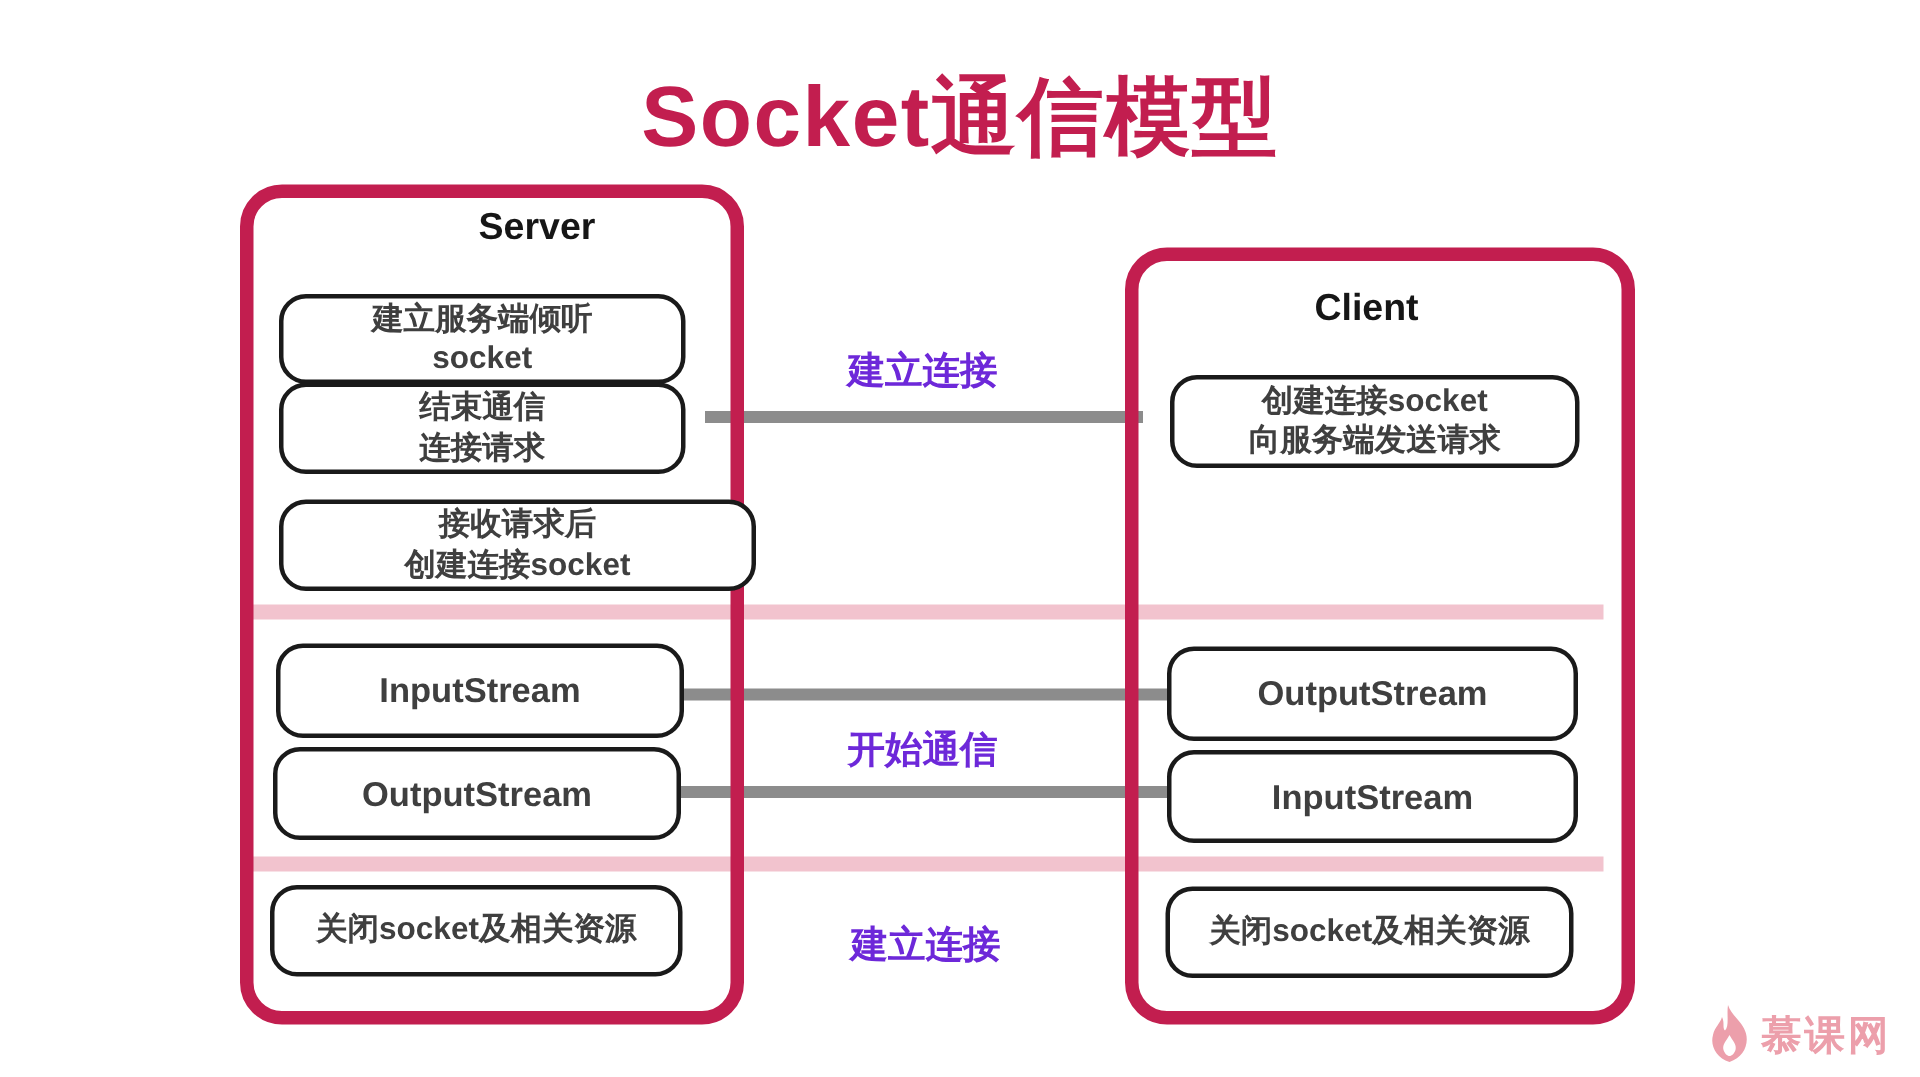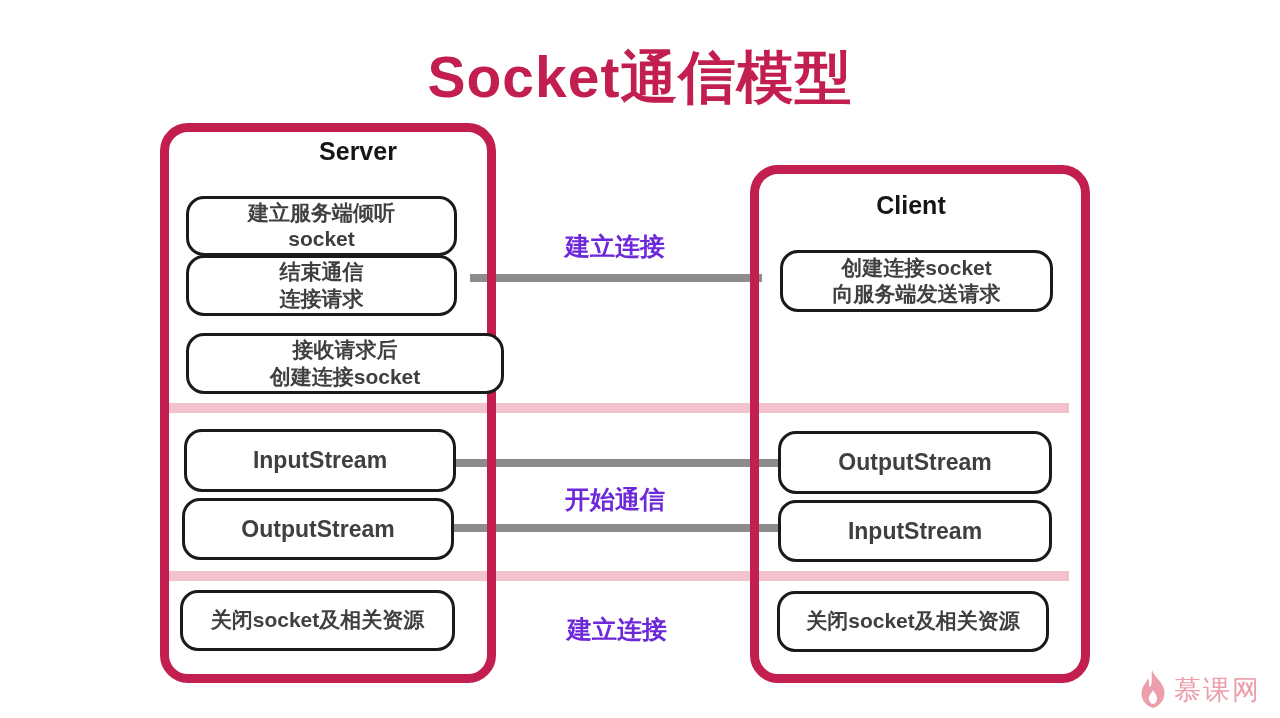--- a/index.html
+++ b/index.html
@@ -26,21 +26,21 @@
     line-height:1.25;box-sizing:border-box;
   }
   .cn{font-size:21px;}
   .stream{font-size:23px;}
   .phase-label{
     text-align:center;font-size:25px;font-weight:bold;color:#6d28d9;z-index:4;
   }
   .logo{
     display:flex;align-items:center;gap:6px;z-index:4;
   }
-  .logo-text{font-size:27px;font-weight:normal;letter-spacing:2px;}
+  .logo-text{font-size:27px;font-weight:bold;letter-spacing:2px;}
 </style>
 </head>
 <body>
 
 <div class="abs page-title" style="color:#C21E4F;">Socket通信模型</div>
 
 <div class="abs panel-bg" style="left:160px;top:123px;width:318px;height:542px;"></div>
 <div class="abs panel-bg" style="left:750px;top:165px;width:322px;height:500px;"></div>
 
 <div class="abs pink-band" style="left:163px;top:403px;width:906px;height:10px;background:#F2C3CE;"></div>

